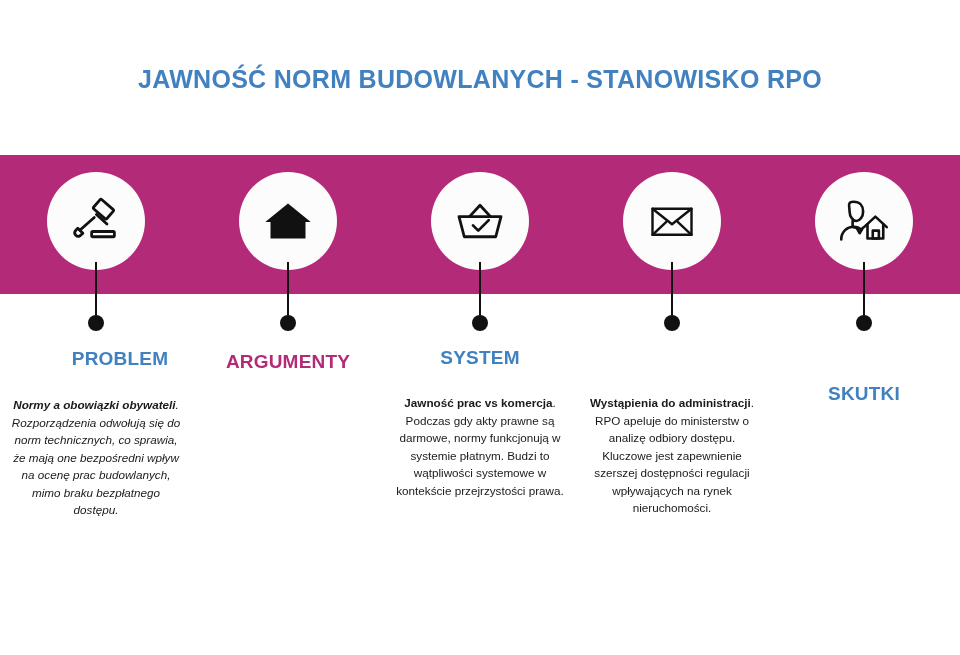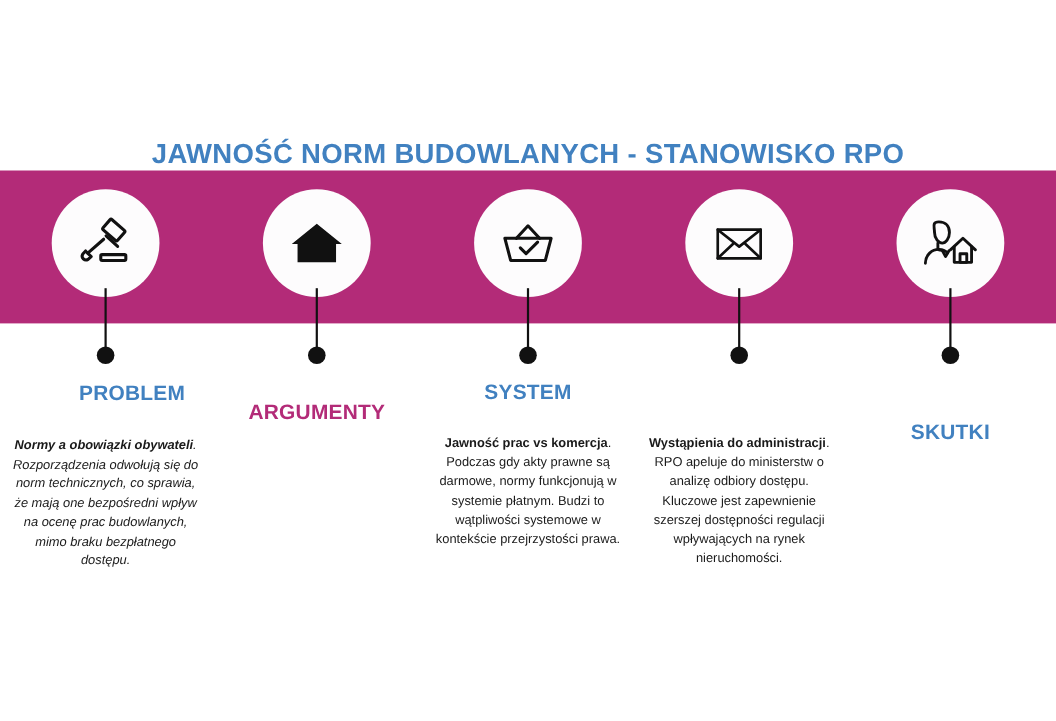--- a/index.html
+++ b/index.html
@@ -22,21 +22,21 @@
   }
 
   
   .title-wrap {
     position: absolute;
     top: 0;
     left: 0;
     width: 960px;
     height: 155px;
     display: flex;
-    align-items: flex-end;
+    align-items: center;
     justify-content: center;
   }
   .title {
     font-size: 25px;
     font-weight: bold;
     letter-spacing: 0.3px;
     color: #4181c0;
     text-align: center;
     white-space: nowrap;
     margin-top: 4px;
@@ -132,21 +132,21 @@
     font-size: 11.7px;
     line-height: 17.5px;
     color: #1a1a1a;
   }
   .body-text b {
     font-weight: bold;
   }
 
   
   .col-1 .heading { top: 348px; padding-left: 24px; }
-  .col-2 .heading { top: 365px; }
+  .col-2 .heading { top: 351px; }
   .col-3 .heading { top: 347px; }
   .col-4 .heading { top: 351px; }
   .col-5 .heading { top: 347px; margin-top: 36px; }
 
   .col-1 .body-text { top: 396px; font-style: italic; }
   .col-2 .body-text { top: 396px; }
   .col-3 .body-text { top: 394px; }
   .col-4 .body-text { top: 394px; }
   .col-5 .body-text { top: 386px; }
 

